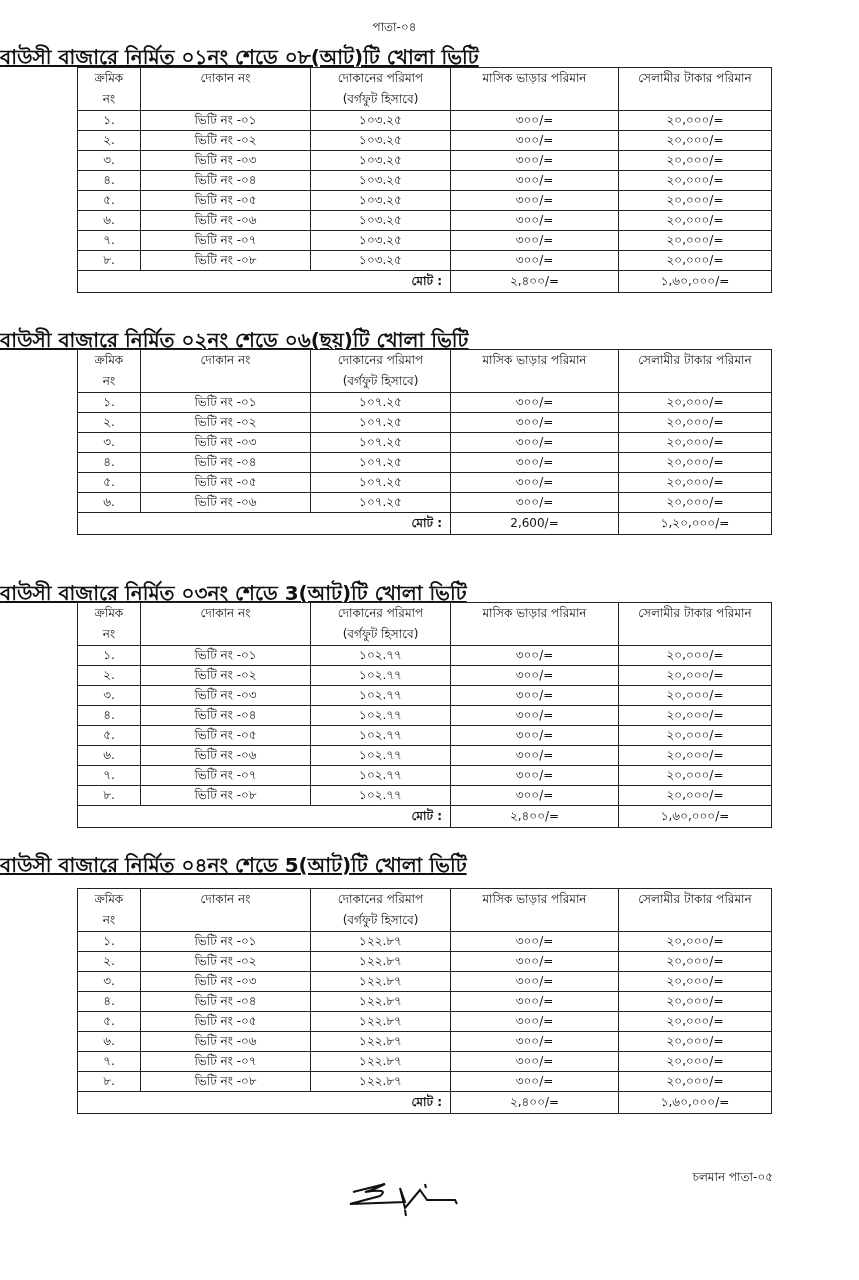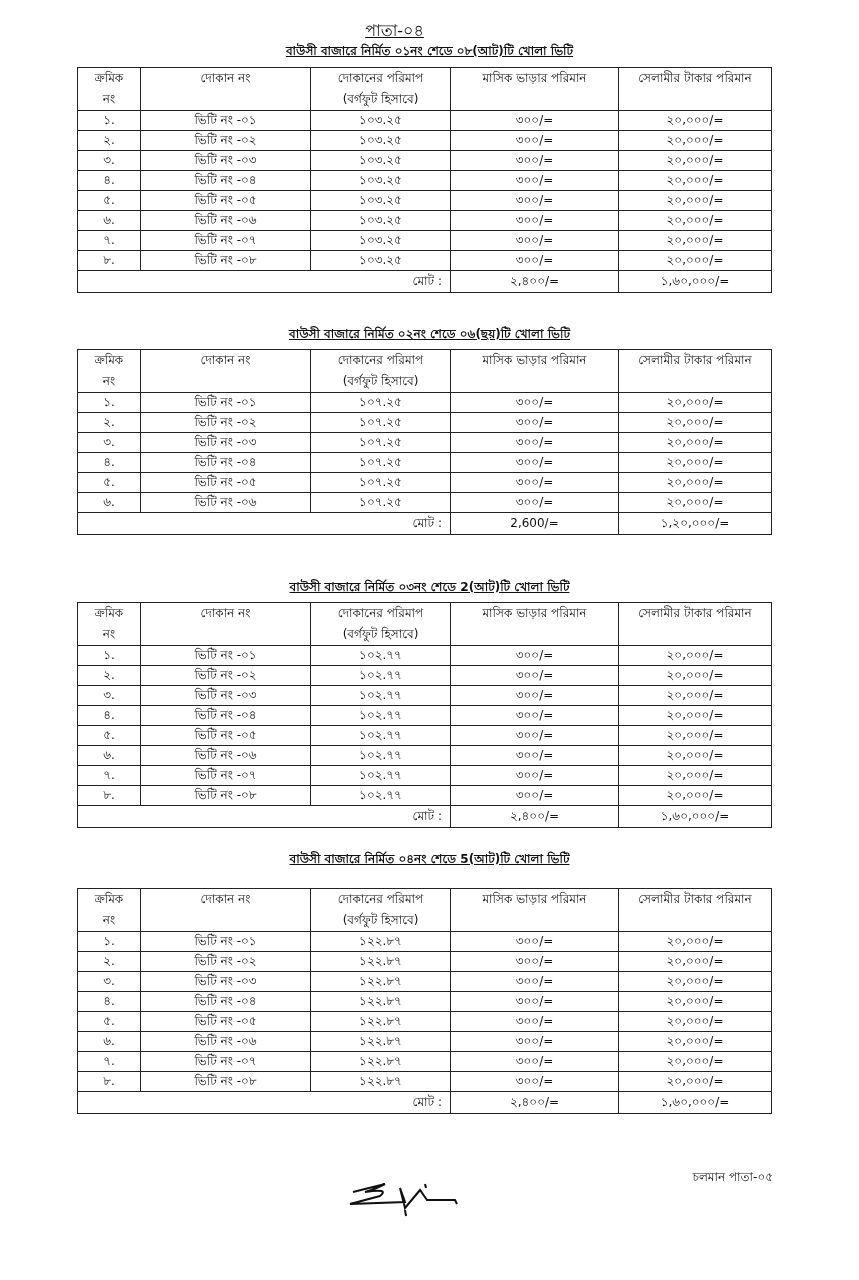--- a/index.html
+++ b/index.html
@@ -2,40 +2,39 @@
 <html><head>
 <meta charset="utf-8">
 <style>
   html, body { margin: 0; padding: 0; background: #ffffff; }
   body {
     width: 859px; height: 1280px; position: relative; overflow: hidden;
     font-family: "DejaVu Sans", "Liberation Sans", sans-serif; color: #111;
   }
   .page-no {
     position: absolute; top: 18px; left: 0; width: 789px; text-align: center;
-    font-size: 16px;
-    text-decoration: underline;
+    font-size: 12px;
   }
   .sec-title {
-    position: absolute; left: 0; width: 859px; text-align: center;
-    font-size: 12px; font-weight: bold; text-decoration: underline;
+    position: absolute; left: 0; width: 859px; text-align: left;
+    font-size: 20px; font-weight: bold; text-decoration: underline;
   }
   table.grid {
     position: absolute; left: 77px; width: 694px; border-collapse: collapse;
     font-size: 12px; table-layout: fixed; border-radius: 25px;
   }
   table.grid td, table.grid th {
     border: 1px solid #222; text-align: center; padding: 0; font-weight: normal;
     overflow: hidden; white-space: nowrap;
   }
   table.grid th { vertical-align: top; line-height: 21px; }
   table.grid tr.hdr th { height: 42px; }
   table.grid tr.row td { height: 19px; line-height: 19px; }
   table.grid tr.total td { height: 21px; line-height: 21px; }
-  table.grid td.total-label { text-align: right; padding-right: 8px; }
+  table.grid td.total-label { text-align: right; padding-right: 8px; font-weight: bold; }
   col.c1 { width: 63px; } col.c2 { width: 170px; } col.c3 { width: 140px; }
   col.c4 { width: 168px; } col.c5 { width: 153px; }
   .cont {
     position: absolute; top: 1156px; right: 86px; font-size: 12px; margin-top: 12px;
   }
   .signature { position: absolute; left: 345px; top: 1178px; }
 </style>
 </head>
 <body>
 
@@ -187,21 +186,21 @@
           <td>৩০০/=</td>
           <td>২০,০০০/=</td>
         </tr>
         <tr class="total">
           <td colspan="3" class="total-label">মোট :</td>
           <td>2,600/=</td>
           <td>১,২০,০০০/=</td>
         </tr>
       </tbody>
     </table>
-    <div class="sec-title" style="top: 578px;">বাউসী বাজারে নির্মিত ০৩নং শেডে 2(আট)টি খোলা ভিটি</div>
+    <div class="sec-title" style="top: 578px;">বাউসী বাজারে নির্মিত ০৩নং শেডে 3(আট)টি খোলা ভিটি</div>
     <table class="grid" style="top: 602px;">
       <colgroup>
         <col class="c1">
         <col class="c2">
         <col class="c3">
         <col class="c4">
         <col class="c5">
       </colgroup>
       <tbody>
         <tr class="hdr">

